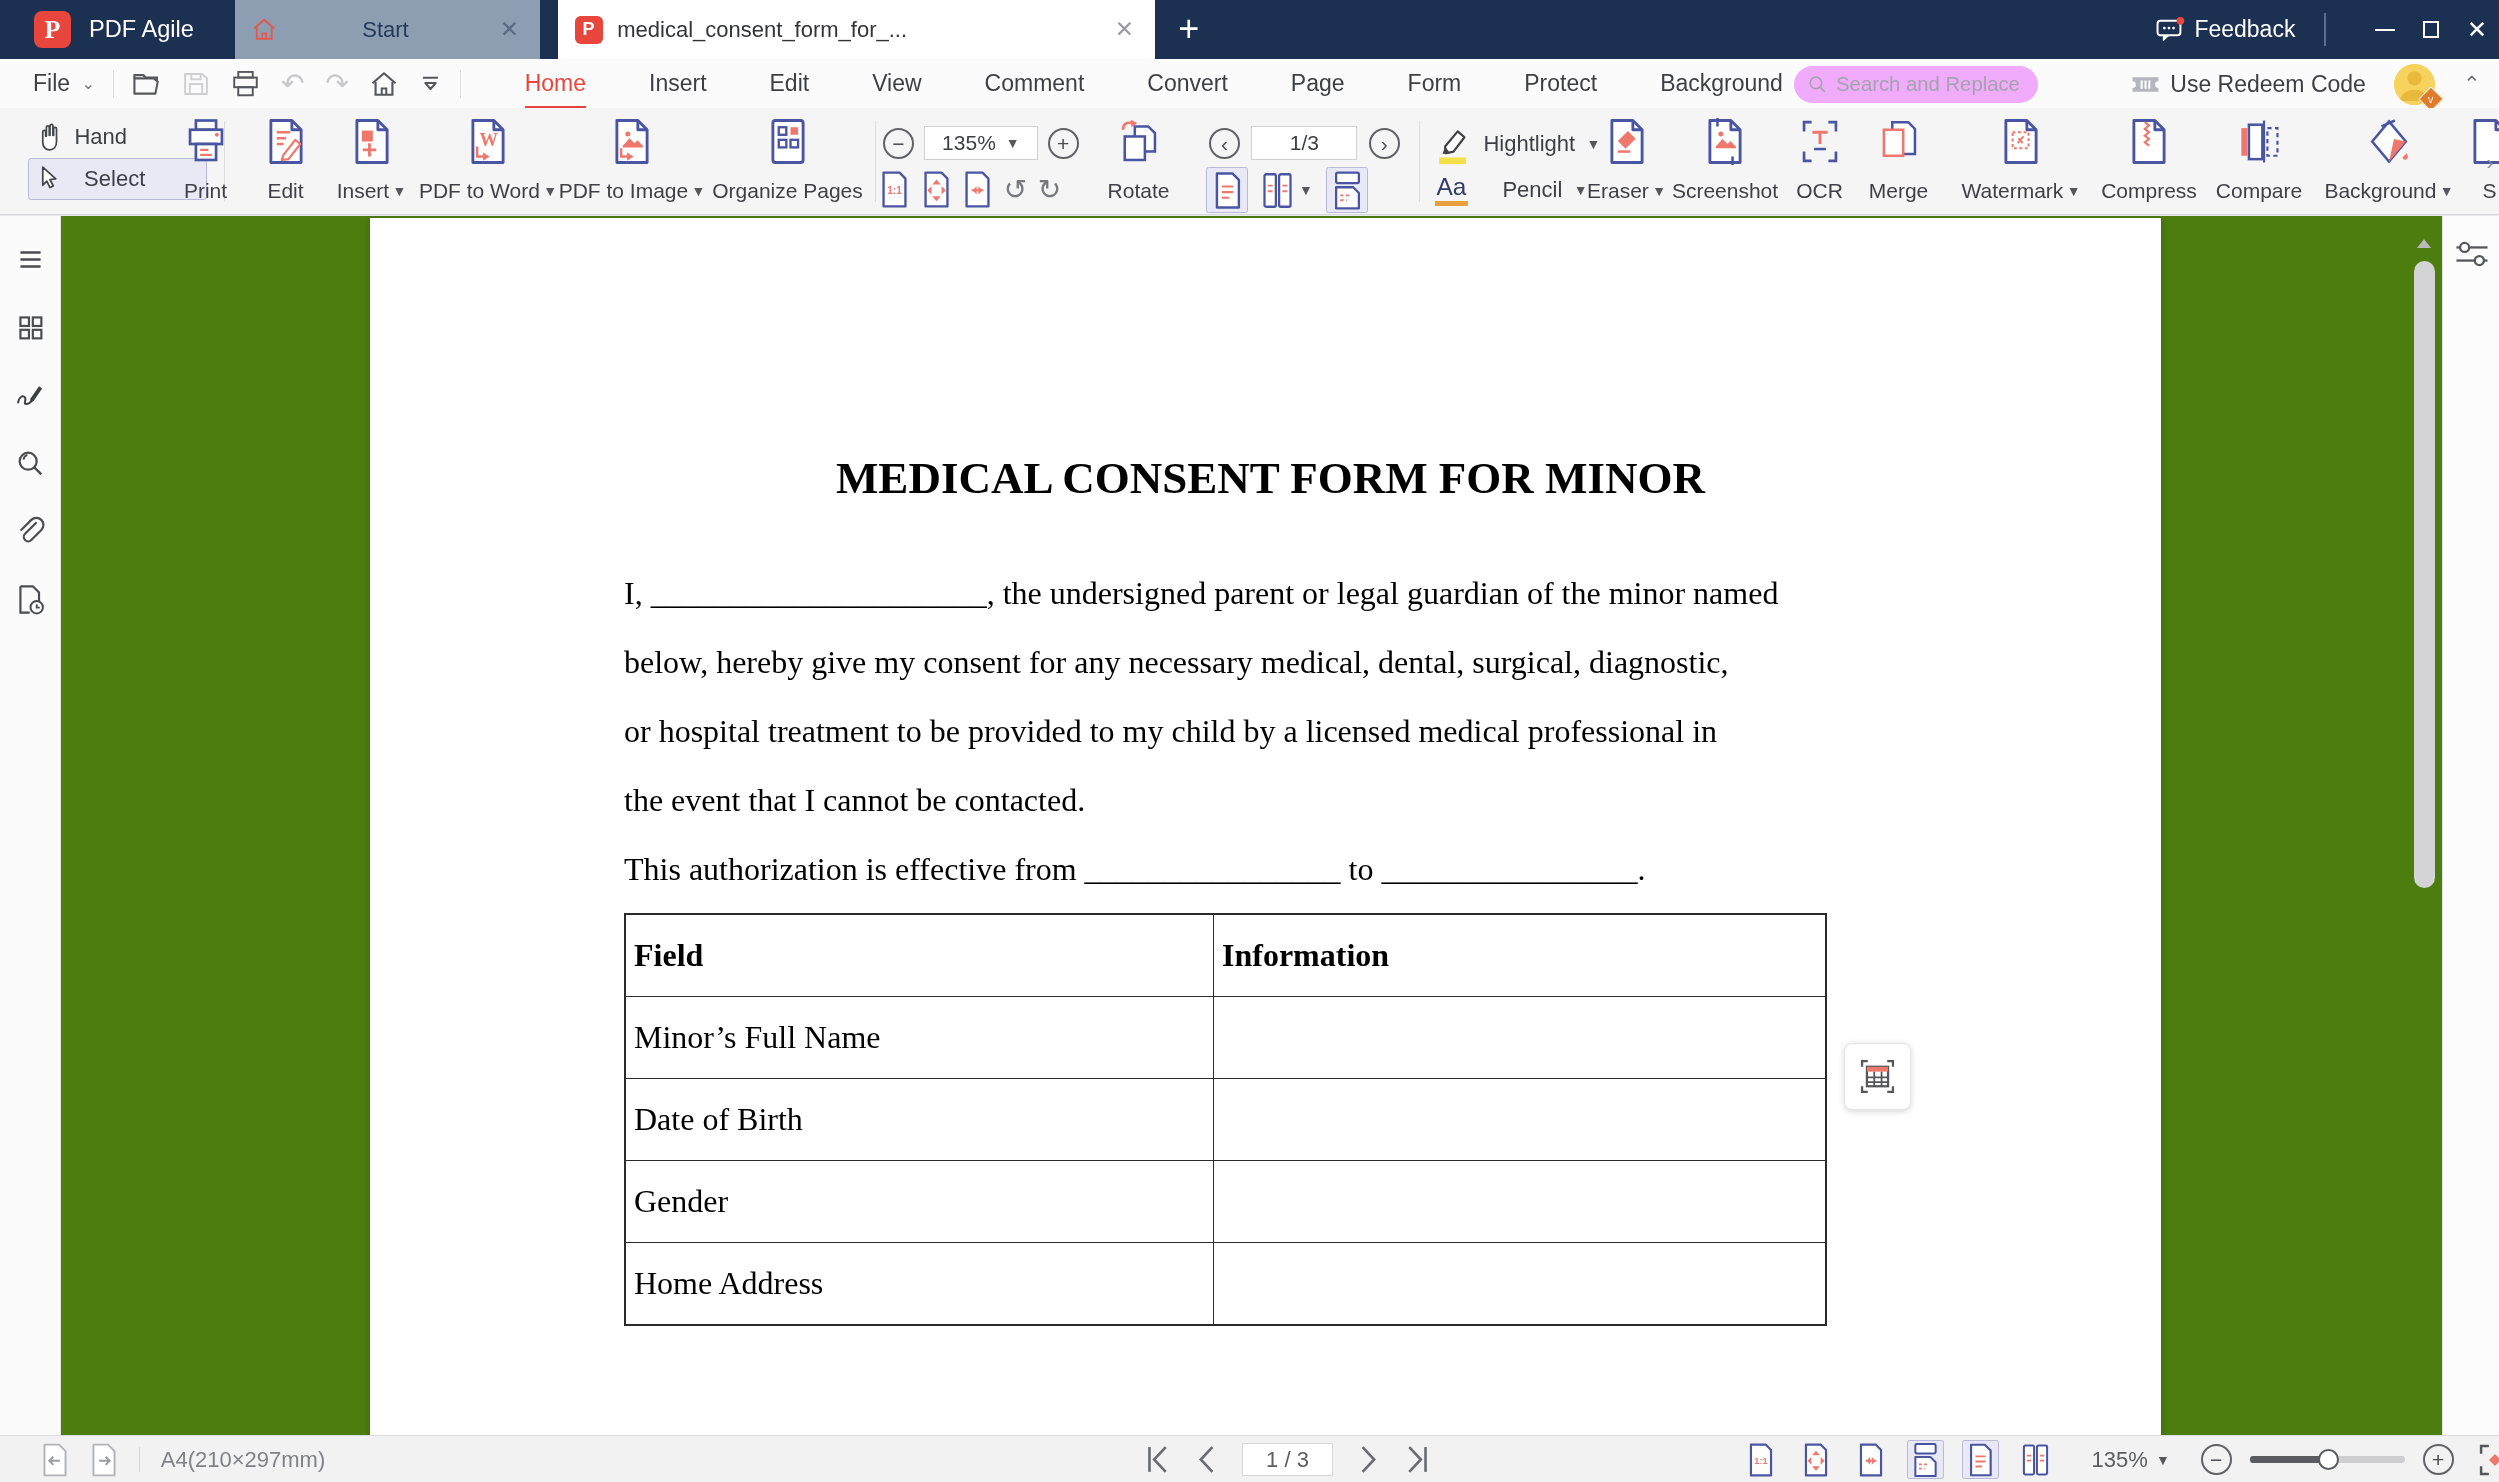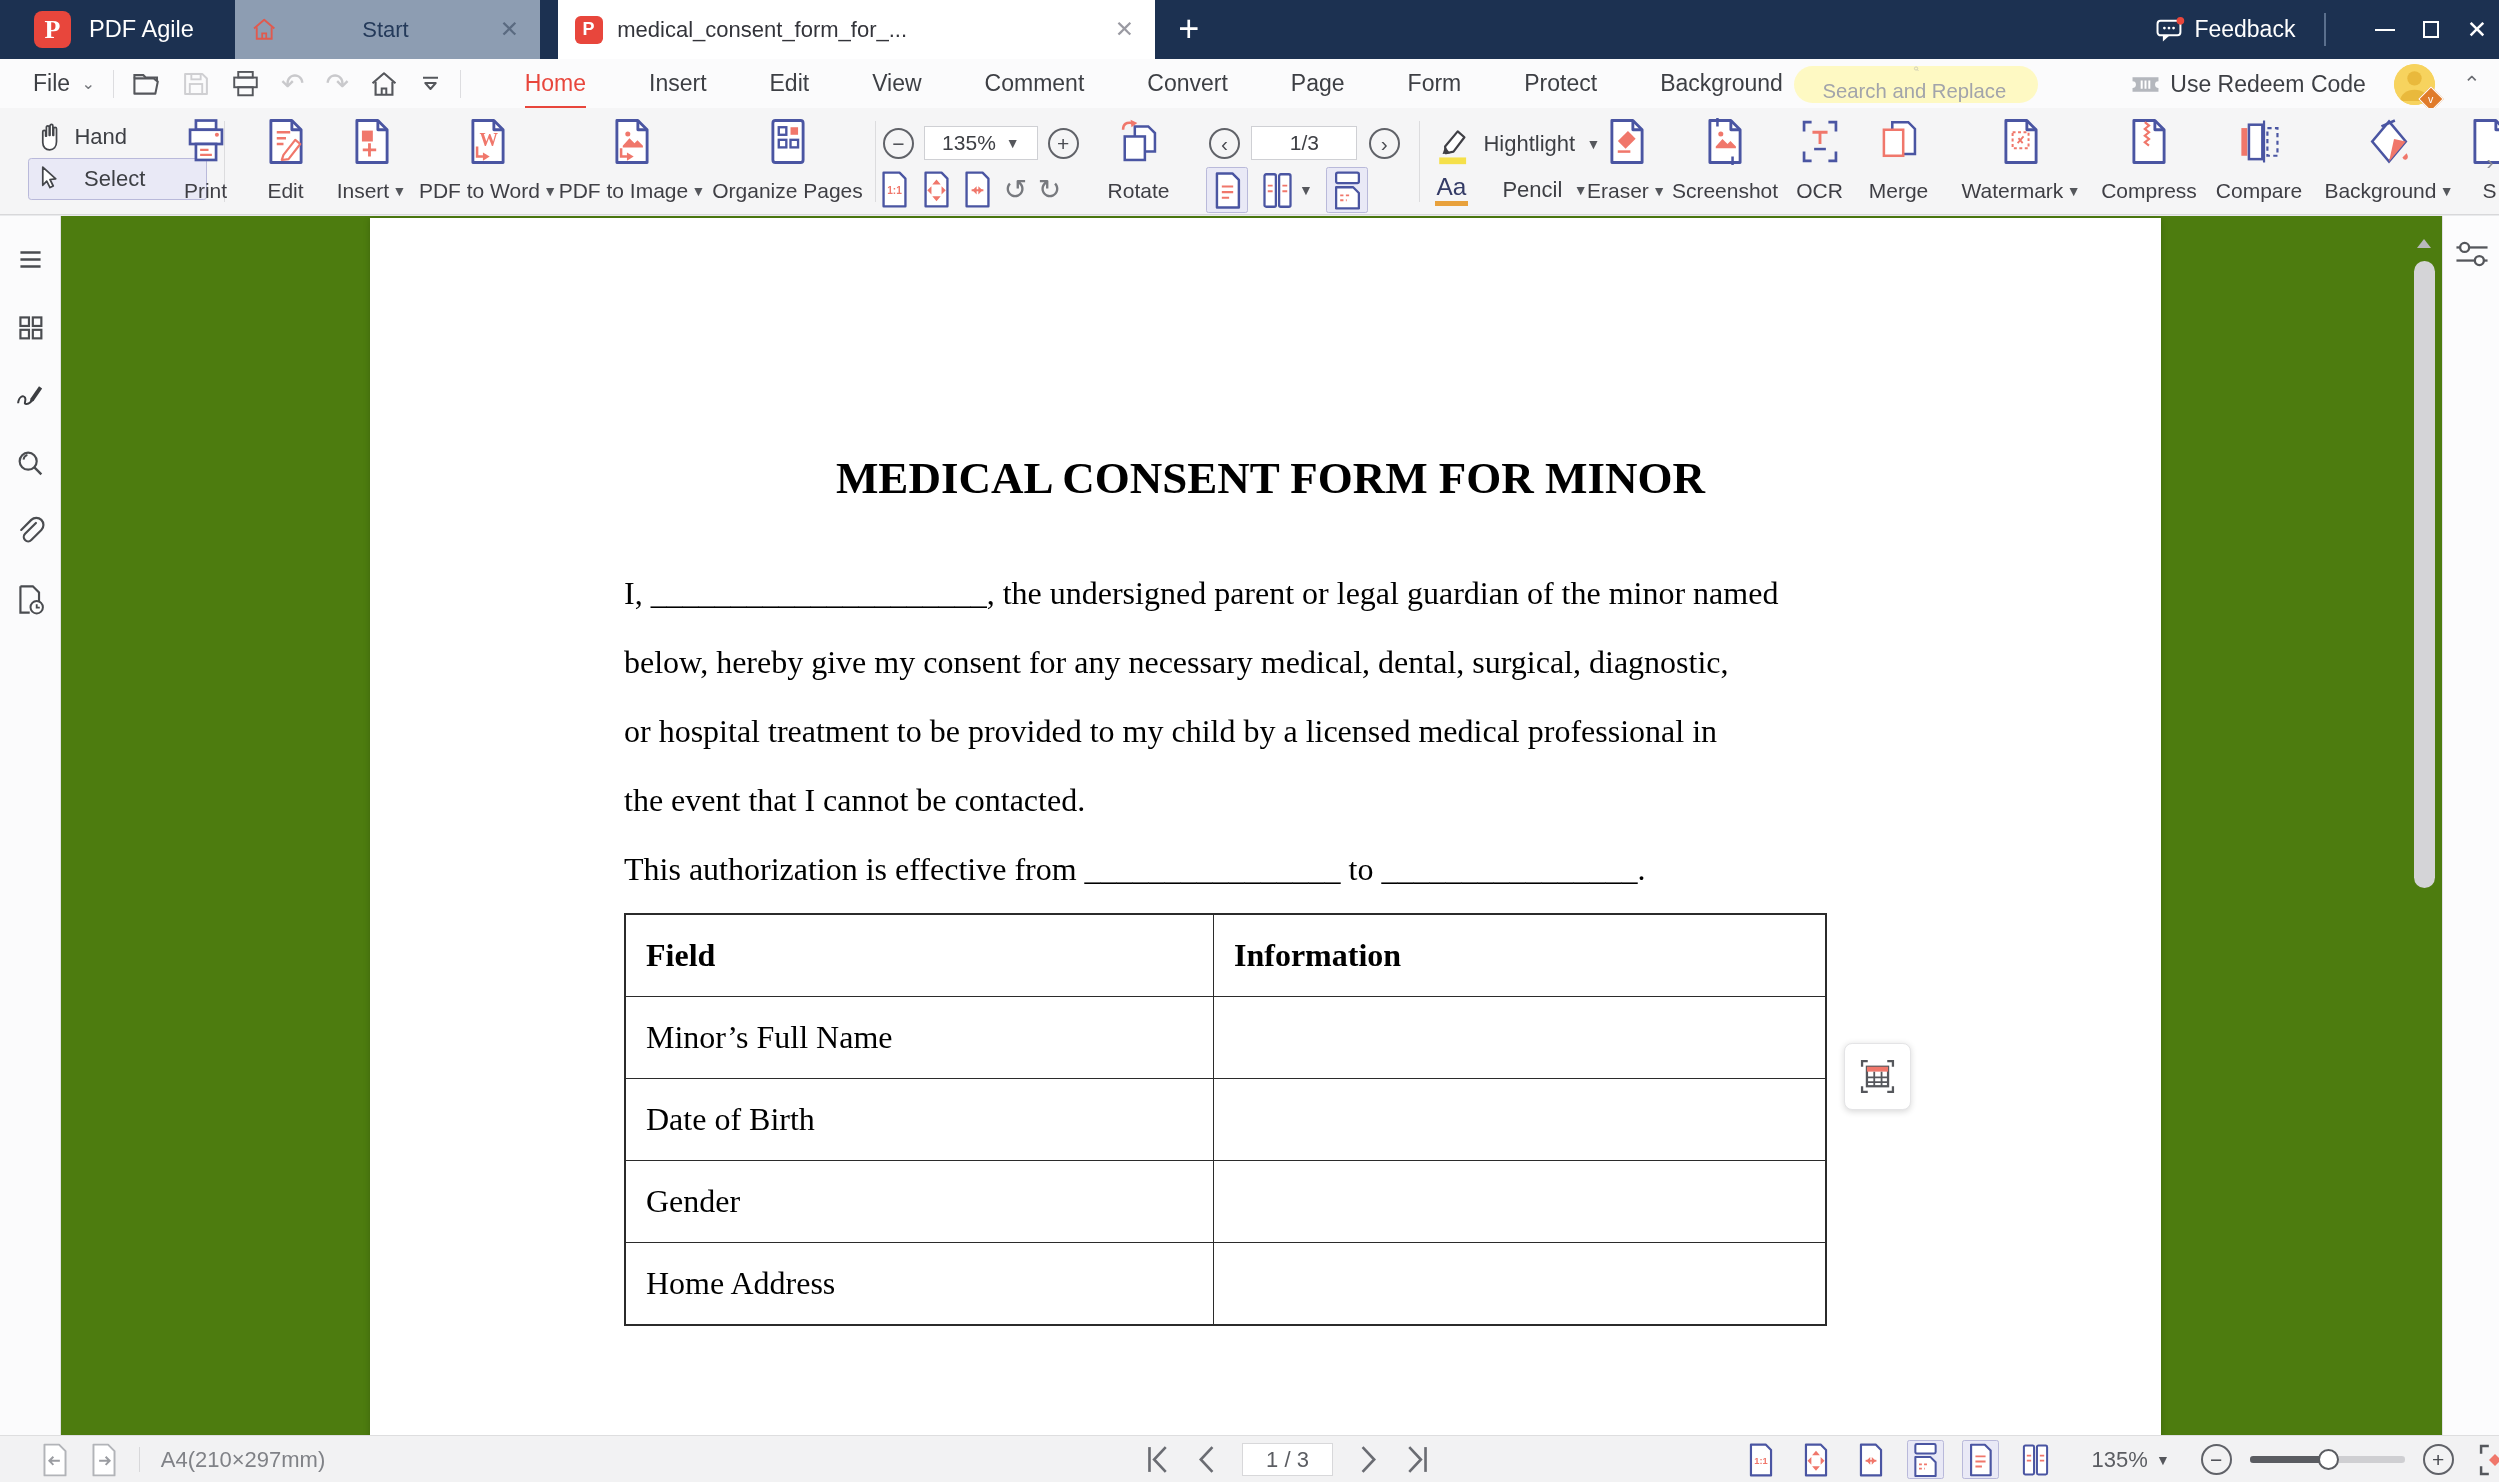--- a/index.html
+++ b/index.html
@@ -31,21 +31,21 @@
   
   .menubar { position:absolute; left:0; top:59px; right:0; height:50px; background:#fbfbfc; border-bottom:0.8px solid #ececee; display:flex; align-items:center; font-size:23px; color:#3d3f44; }
   .file-menu { margin-left:33px; display:flex; align-items:center; gap:11.4px; }
   .chev { font-size:16.3px; color:#77797e; }
   .qa-sep { width:0.8px; height:28px; background:#dddde0; margin:0 18px; }
   .qa-group { display:flex; align-items:center; gap:21px; }
   .qa-btn { display:flex; align-items:center; }
   .menus { display:flex; align-items:center; gap:63px; margin-left:46px; }
   .menu-item { height:50px; display:flex; align-items:center; border-bottom:3.3px solid transparent; padding-top:3.3px; }
   .menu-item.active { color:#e8463c; border-bottom-color:#e8463c; }
-  .search-pill { position:absolute; left:1794px; top:6.5px; width:244px; height:37px; background:#fef9c3; border-radius:19px; display:flex; align-items:center; padding:0 13px; gap:8.1px;flex-direction:column; }
+  .search-pill { position:absolute; left:1794px; top:6.5px; width:244px; height:37px; background:#f0abfc; border-radius:19px; display:flex; align-items:center; padding:0 13px; gap:8.1px; }
   .search-pill input { border:none; background:transparent; outline:none; font-size:20.3px; color:#5a5c62; width:187px; font-family:"Liberation Sans",sans-serif; }
   .search-pill input::placeholder { color:#a2a4ab; }
   .mb-right { position:absolute; right:19.5px; top:0; height:50px; display:flex; align-items:center; gap:28px; }
   .redeem { display:flex; align-items:center; gap:9.8px; font-size:23px; color:#3d3f44; }
   .avatar { position:relative; width:41px; height:41px; border-radius:50%; background:#f7d35e; overflow:visible; }
   .avatar svg { border-radius:50%; }
   .avatar-badge { position:absolute; right:-4.9px; bottom:-3.3px; width:18px; height:18px; background:#e07b2a; transform:rotate(45deg); border:1.6px solid #fff; display:flex; align-items:center; justify-content:center; }
   .avatar-badge span { transform:rotate(-45deg); color:#fff; font-size:10.6px; line-height:1; }
   .collapse-chev { font-size:21px; color:#6a6c72; }
 
@@ -74,21 +74,21 @@
   
   .docarea { position:absolute; left:61px; top:216px; right:58px; bottom:47px; background:#4d7c0f; overflow:hidden; }
   .page { position:absolute; left:309px; top:1.6px; width:1791px; height:2491px; background:#fff; box-shadow:0 0.8px 6.5px rgba(0,0,0,0.18); }
   .page-inner { padding:234px 244px 0 254px; font-family:"Liberation Serif",serif; color:#000; }
   .doc-title { text-align:center; font-size:45px; font-weight:bold; letter-spacing:0px; }
   .doc-para { margin-top:55px; font-size:32px; line-height:69px; white-space:nowrap; }
   .doc-section { margin-top:36px; font-size:37px; font-weight:bold; white-space:pre; }
   .doc-table { margin-top:9.8px; width:1203px; border:2.4px solid #2b2b2b; border-collapse:collapse; }
   .doc-table .trow { display:flex; border-top:1.6px solid #2b2b2b; }
   .doc-table .trow:first-child { border-top:none; }
-  .doc-table .cell { height:81px; display:flex; align-items:center; padding-left:20px; font-size:32px; }
+  .doc-table .cell { height:81px; display:flex; align-items:center; padding-left:8px; font-size:32px; }
   .doc-table .c1 { width:588px; border-right:1.6px solid #2b2b2b; }
   .doc-table .c2 { flex:1; }
   .doc-table .head { font-weight:bold; }
   .tablebtn { position:absolute; left:1783px; top:827px; width:67px; height:67px; background:#fff; border:0.8px solid #e4e4e6; border-radius:8.1px; box-shadow:0 1.6px 6.5px rgba(0,0,0,0.15); display:flex; align-items:center; justify-content:center; }
   .vscroll { position:absolute; right:3.3px; top:0; width:28px; height:100%; }
   .vscroll .arrow { position:absolute; top:23px; left:6.5px; width:0; height:0; border-left:7.3px solid transparent; border-right:7.3px solid transparent; border-bottom:9.8px solid #b9b9bc; }
   .vscroll .thumb { position:absolute; top:45px; left:3.3px; width:21px; height:627px; background:#d4d4d7; border-radius:10.6px; }
 
   
   .statusbar { position:absolute; left:0; bottom:0; right:0; height:47px; background:#f2f2f3; border-top:0.8px solid #dededf; font-size:22px; color:#808287; }

